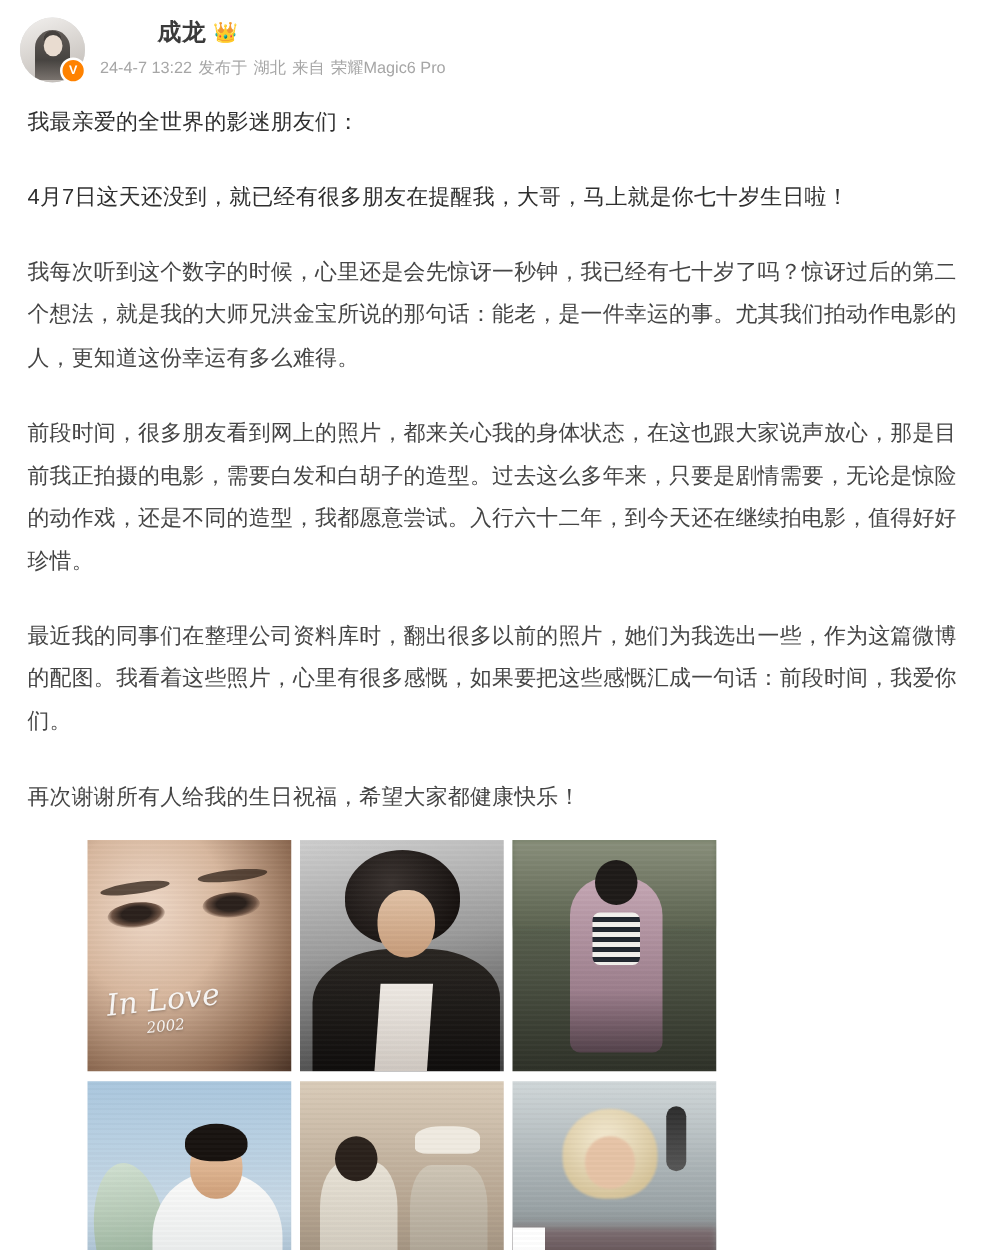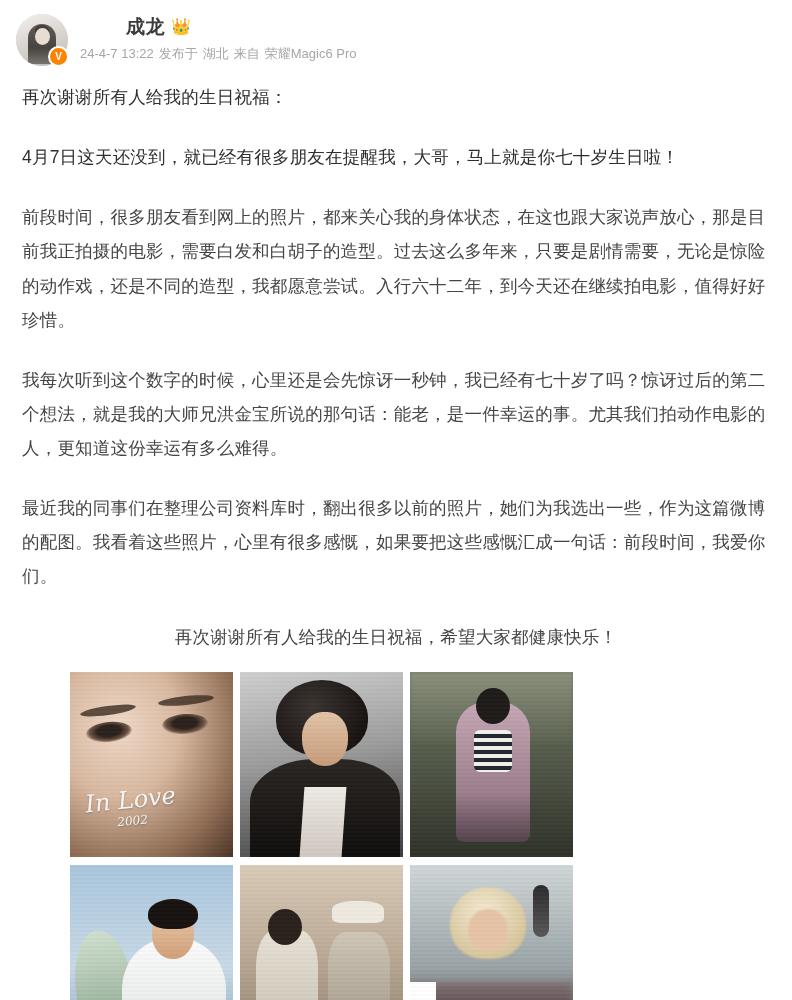--- a/index.html
+++ b/index.html
@@ -120,21 +120,21 @@
   .content {
     padding: 14px 22px 0 22px;
     font-size: 17.5px;
     line-height: 1.95;
     color: #454545;
     letter-spacing: .2px;
   }
   .content p {
     margin: 0 0 26px 0;
   }
-  .content p:last-child { margin-bottom: 18px; text-align: center; }
+  .content p:last-child { margin-bottom: 18px; }
   .content .dark { color: #2f2f2f; }
 
   
   .photos {
     padding: 0 22px 0 70px;
     display: grid;
     grid-template-columns: repeat(3, 163px);
     grid-auto-rows: 185px;
     gap: 8px 7px;
   }
@@ -351,24 +351,24 @@
         <span class="username">成龙</span>
         <span class="crown-icon">👑</span>
       </div>
       <div class="meta-row">
         <span>24-4-7 13:22</span><span class="sep"></span><span>发布于</span><span class="sep"></span><span class="meta-loc">湖北</span><span class="sep"></span><span>来自</span><span class="sep"></span><span class="meta-src">荣耀Magic6 Pro</span>
       </div>
     </div>
   </div>
 
   <div class="content">
-    <p class="dark">再次谢谢所有人给我的生日祝福：</p>
+    <p class="dark">我最亲爱的全世界的影迷朋友们：</p>
     <p class="dark">4月7日这天还没到，就已经有很多朋友在提醒我，大哥，马上就是你七十岁生日啦！</p>
+    <p>我每次听到这个数字的时候，心里还是会先惊讶一秒钟，我已经有七十岁了吗？惊讶过后的第二个想法，就是我的大师兄洪金宝所说的那句话：能老，是一件幸运的事。尤其我们拍动作电影的人，更知道这份幸运有多么难得。</p>
     <p>前段时间，很多朋友看到网上的照片，都来关心我的身体状态，在这也跟大家说声放心，那是目前我正拍摄的电影，需要白发和白胡子的造型。过去这么多年来，只要是剧情需要，无论是惊险的动作戏，还是不同的造型，我都愿意尝试。入行六十二年，到今天还在继续拍电影，值得好好珍惜。</p>
-    <p>我每次听到这个数字的时候，心里还是会先惊讶一秒钟，我已经有七十岁了吗？惊讶过后的第二个想法，就是我的大师兄洪金宝所说的那句话：能老，是一件幸运的事。尤其我们拍动作电影的人，更知道这份幸运有多么难得。</p>
     <p>最近我的同事们在整理公司资料库时，翻出很多以前的照片，她们为我选出一些，作为这篇微博的配图。我看着这些照片，心里有很多感慨，如果要把这些感慨汇成一句话：前段时间，我爱你们。</p>
     <p>再次谢谢所有人给我的生日祝福，希望大家都健康快乐！</p>
   </div>
 
   <div class="photos">
 
     <div class="photo p1">
       <div class="brow l"></div>
       <div class="brow r"></div>
       <div class="eye l"></div>

